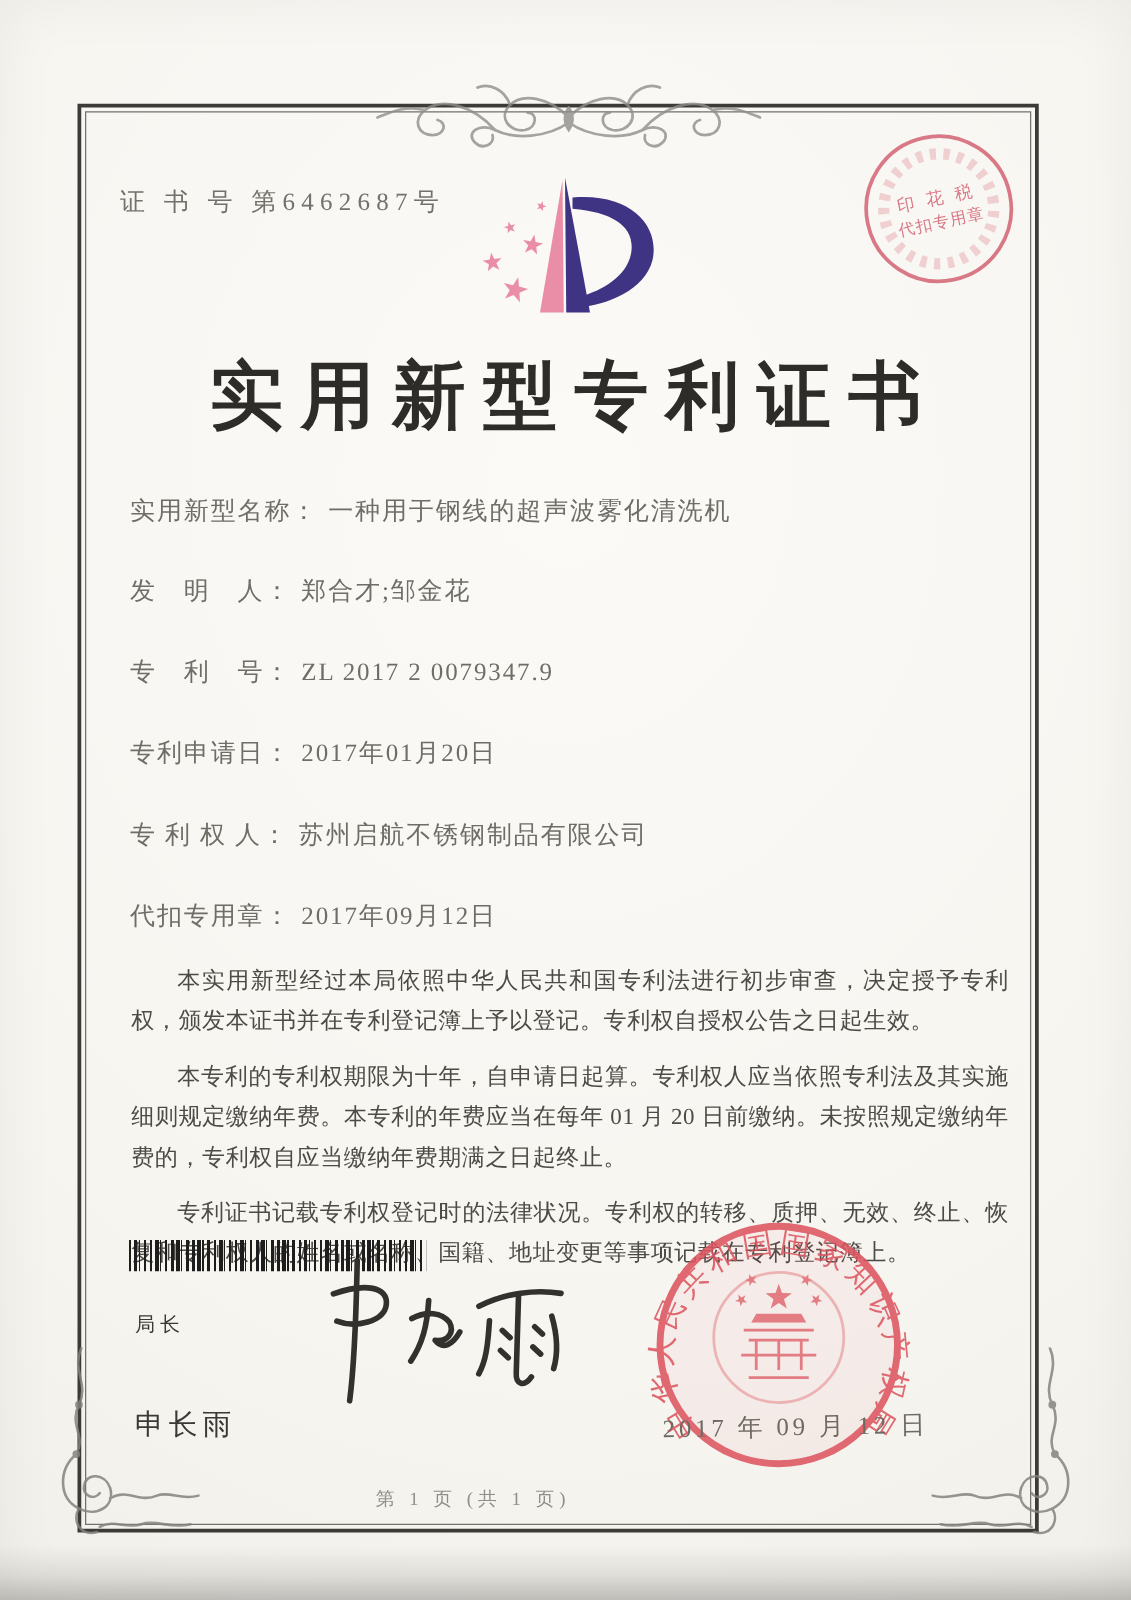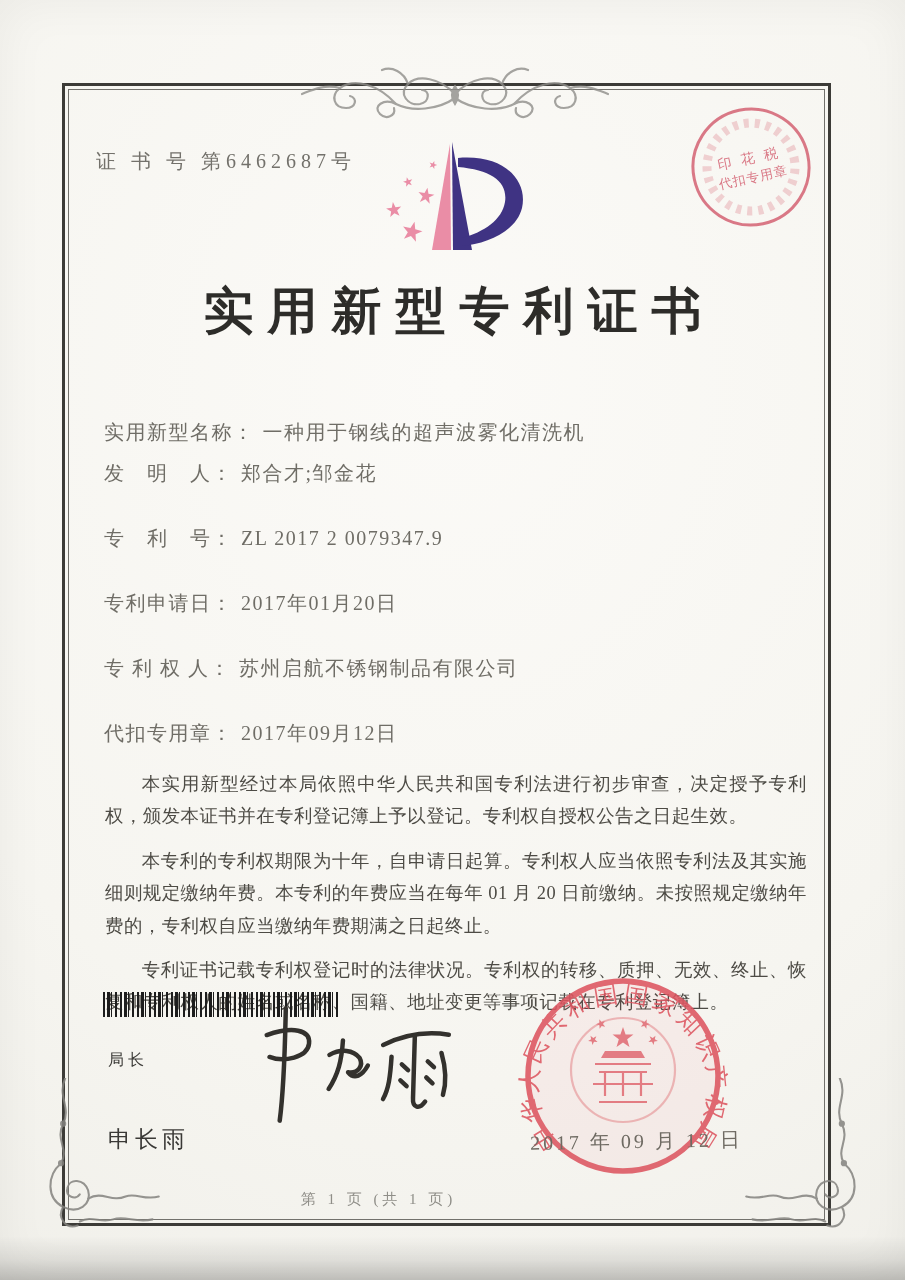--- a/index.html
+++ b/index.html
@@ -17,21 +17,21 @@
   .frame-inner{
     position:absolute; left:3px; top:3px; right:3px; bottom:3px;
     border:1px solid #72716c;
   }
   .cert-no{
     position:absolute; left:96px; top:148px;
     font-size:20px; letter-spacing:5px; color:#73716b;
   }
   .title{
     position:absolute; left:0; top:278px; width:905px; text-align:center;
-    font-size:50px; font-weight:bold; color:#2d2c29; letter-spacing:14px; text-indent:14px;
+    font-size:59px; font-weight:bold; color:#2d2c29; letter-spacing:14px; text-indent:14px;
   }
   .field-row{ position:absolute; left:104px; width:700px; height:30px;
     font-size:20px; line-height:30px; color:#6f6d66; letter-spacing:1.5px; white-space:nowrap;}
   .f-value{ margin-left:8px; }
   .paras{
     position:absolute; left:93px; top:756px; width:726px;
     font-size:18.4px; line-height:1.76; color:#4d4b45; text-align:justify;
   }
   .paras p{ margin:12px; text-indent:2em; letter-spacing:0.5px;}
   .barcode{
@@ -146,21 +146,21 @@
     <g transform="rotate(-12 67 67)" fill="none">
       <circle cx="67" cy="67" r="58" stroke="#d2596b" stroke-width="3"></circle>
       <circle cx="67" cy="67" r="44" stroke="#d2596b" stroke-width="9" stroke-dasharray="5 6" opacity="0.32"></circle>
       <text x="67" y="63" text-anchor="middle" font-size="14" fill="#d2596b" letter-spacing="3">印 花 税</text>
       <text x="67" y="82" text-anchor="middle" font-size="13" fill="#d2596b" letter-spacing="1">代扣专用章</text>
     </g>
   </svg>
 
   <div class="title">实用新型专利证书</div>
 
-  <div class="field-row" style="top:417px">
+  <div class="field-row" style="top:394px">
     <span class="f-label">实用新型名称：</span><span class="f-value">一种用于钢线的超声波雾化清洗机</span>
   </div>
   <div class="field-row" style="top:458px">
     <span class="f-label">发　明　人：</span><span class="f-value">郑合才;邹金花</span>
   </div>
   <div class="field-row" style="top:523px">
     <span class="f-label">专　利　号：</span><span class="f-value">ZL 2017 2 0079347.9</span>
   </div>
   <div class="field-row" style="top:588px">
     <span class="f-label">专利申请日：</span><span class="f-value">2017年01月20日</span>

